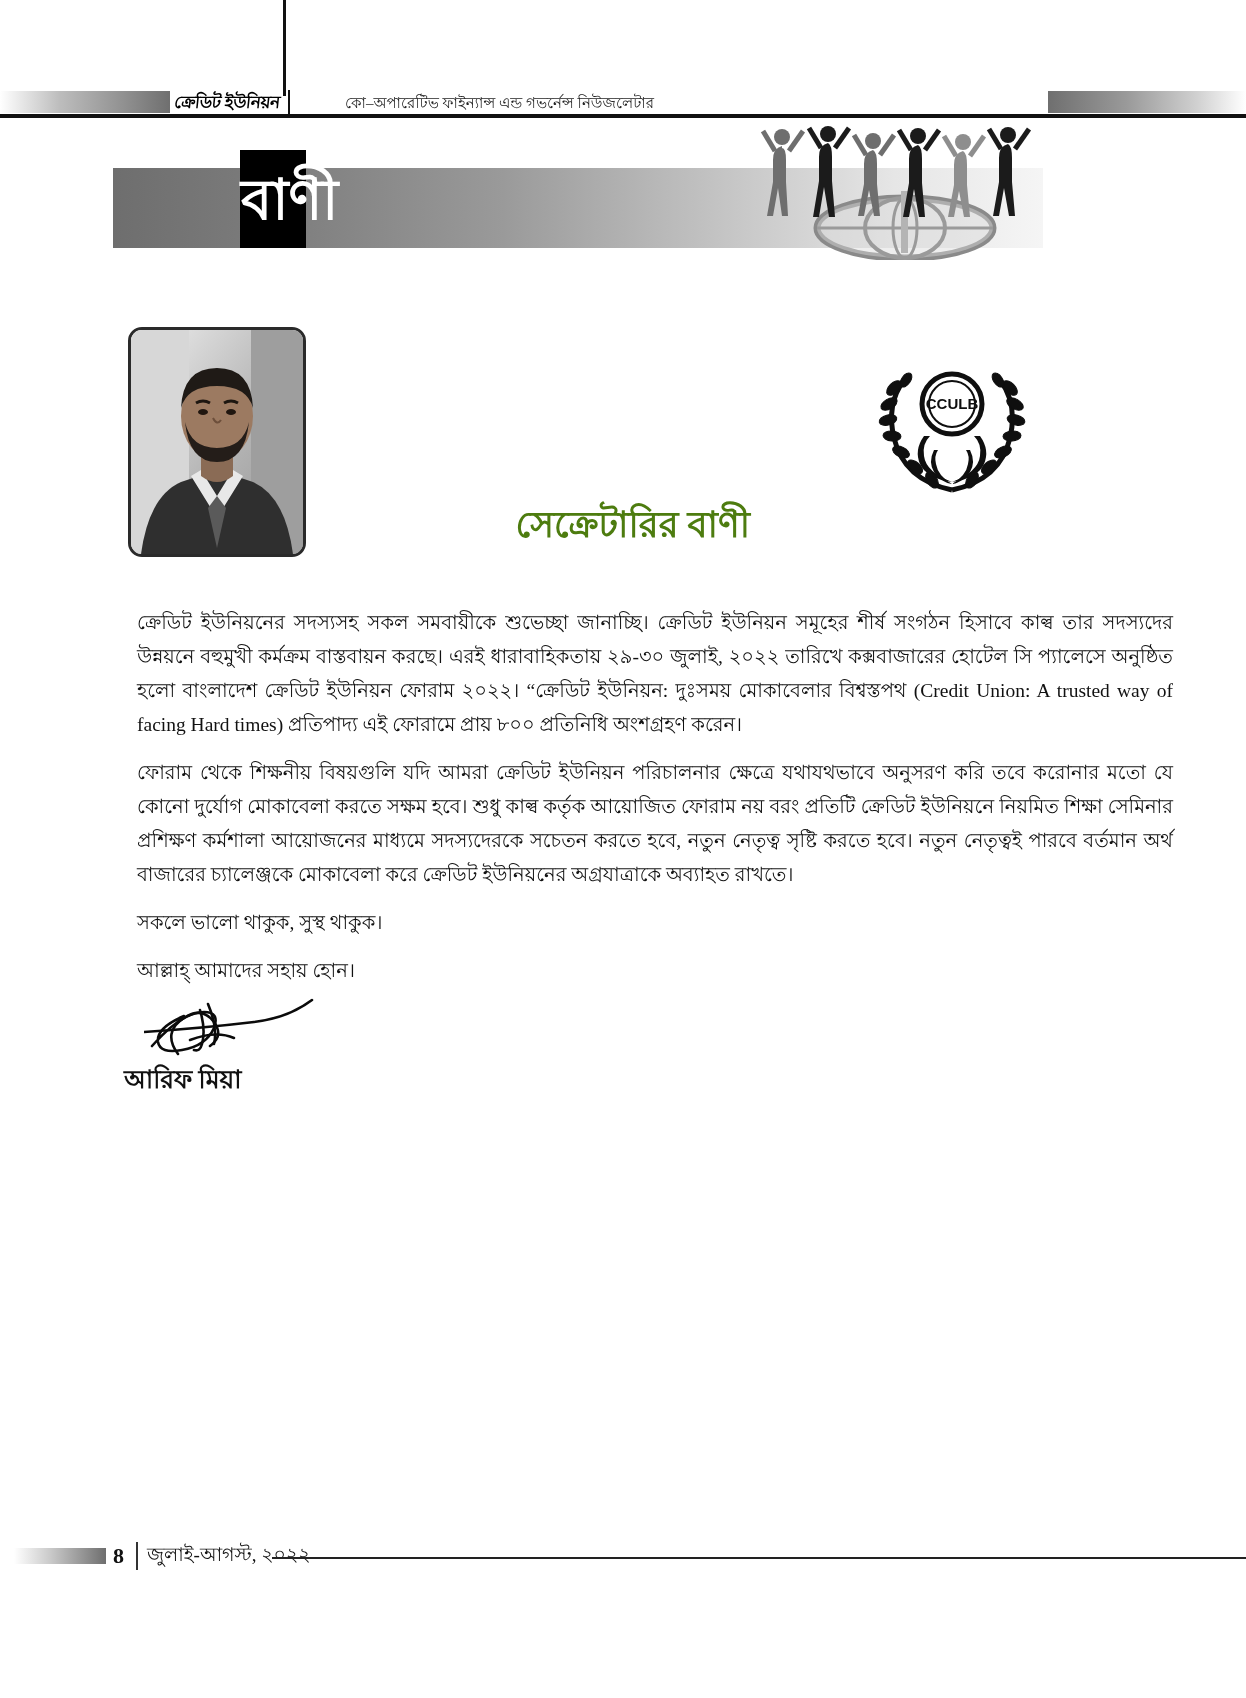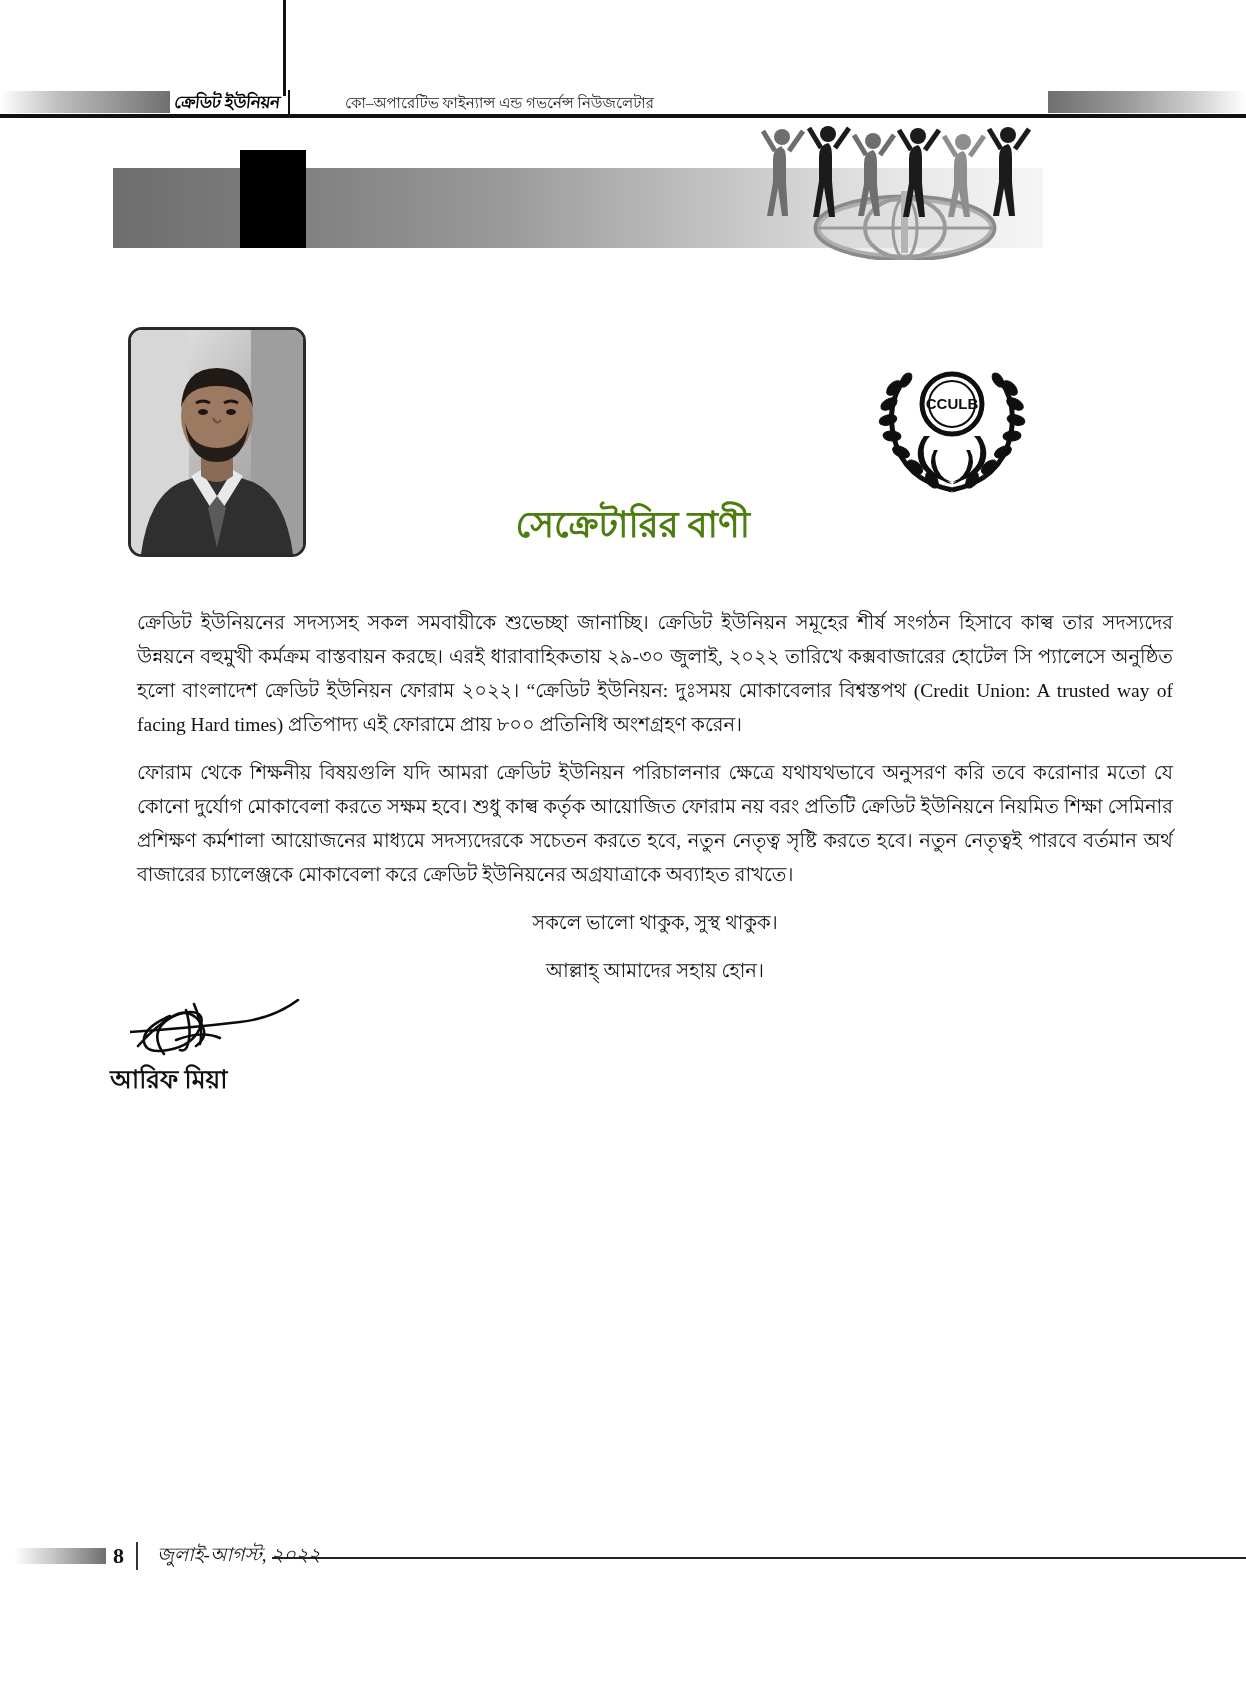--- a/index.html
+++ b/index.html
@@ -96,25 +96,25 @@
     position:absolute;left:107px;top:606px;width:1036px;margin-left:30px;
   }
   .para{
     text-align:justify;
     text-justify:inter-word;
     font-size:19.5px;
     line-height:34px;
     margin:0 0 14px 0;
     color:#111;
   }
-  .para.short{text-align:center;}
+  .para.short{text-align:left;}
 
   
   .sig-wrap{
-    position:absolute;left:110px;top:990px;width:420px;
+    position:absolute;left:124px;top:990px;width:420px;
   }
   .sig-svg{display:block;margin-left:20px;}
   .sig-name{
     font-size:25px;font-weight:bold;line-height:32px;margin-top:4px;color:#111;
   }
   .sig-role{
     font-size:19px;line-height:28px;color:#111;
   }
 
   
@@ -127,22 +127,22 @@
   }
   .ft-page{
     position:absolute;left:113px;top:0px;height:36px;
     display:flex;align-items:center;
     font-size:22px;font-weight:bold;color:#111;
   }
   .ft-div{
     position:absolute;left:136px;top:4px;width:2px;height:28px;background:#333;
   }
   .ft-issue{
-    position:absolute;left:157px;top:0;height:36px;
-    display:flex;align-items:center;font-size:19px;color:#111;white-space:nowrap;font-style:italic;
+    position:absolute;left:147px;top:0;height:36px;
+    display:flex;align-items:center;font-size:19px;color:#111;white-space:nowrap;
   }
   .ft-rule{
     position:absolute;left:272px;top:19px;width:974px;height:2px;background:#222;
   }
 </style>
 </head>
 <body>
 
 <div class="page">
 
@@ -153,20 +153,21 @@
     <div class="mh-logo">ক্রেডিট ইউনিয়ন</div>
     <div class="mh-div"></div>
     <div class="mh-sub">কো–অপারেটিভ ফাইন্যান্স এন্ড গভর্নেন্স নিউজলেটার</div>
     <div class="mh-grad-right"></div>
   </div>
   <div class="mh-baseline"></div>
 
   <div class="banner">
     <div class="banner-grad"></div>
     <div class="banner-blackbox"></div>
+    <div class="banner-word">বাণী</div>
   </div>
 
   <div class="emblem">
     <svg width="290" height="135" viewBox="0 0 290 135">
       <g fill="#3b3b3b">
 
         <ellipse cx="145" cy="103" rx="88" ry="30" fill="none" stroke="#8a8a8a" stroke-width="7"></ellipse>
         <ellipse cx="145" cy="103" rx="88" ry="30" fill="#d9d9d9" opacity="0.45"></ellipse>
         <ellipse cx="145" cy="103" rx="40" ry="30" fill="none" stroke="#9a9a9a" stroke-width="4"></ellipse>
         <ellipse cx="145" cy="103" rx="12" ry="30" fill="none" stroke="#9a9a9a" stroke-width="3"></ellipse>

